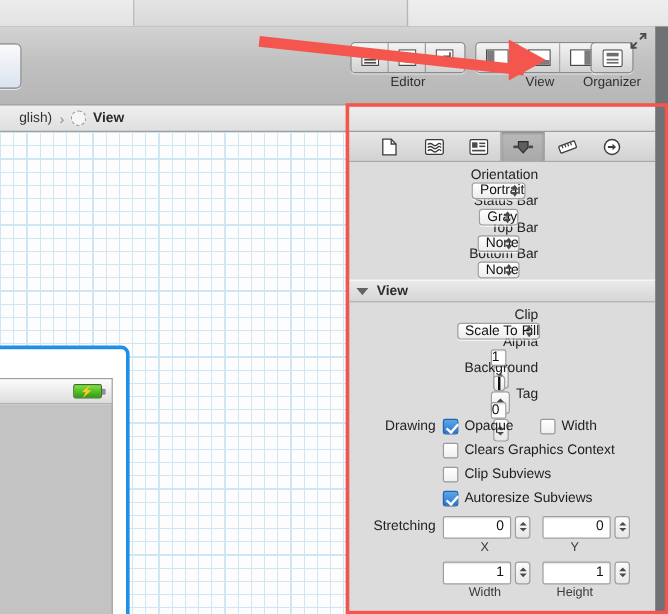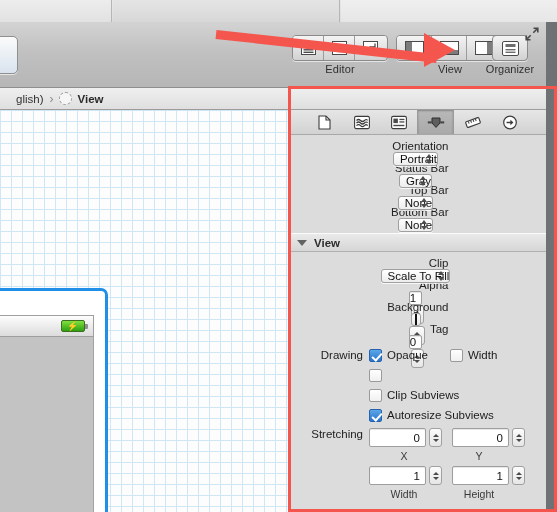--- a/index.html
+++ b/index.html
@@ -306,21 +306,21 @@
     content: "";
     position: absolute; left: 3.5px; top: 1px;
     width: 4px; height: 8px;
     border: solid #fff; border-width: 0 2px 2px 0;
     transform: rotate(42deg);
   }
   .cb-label { font-size: 11.5px; color: #1c1c1c; white-space: nowrap; }
   .cb-label.pad { margin-right: 22px; }
 
   .pairrow {
-    display: flex; align-items: flex-start;
+    display: flex; align-items: center;
     height: 22px; padding-right: 6px;
   }
   .pair-gap { width: 10px; }
   .sublabels {
     display: flex; height: 14px; padding-right: 6px;
     font-size: 10.5px; color: #3a3a3a;
   }
   .sub-a { width: 78px; min-width: 78px; }
   .sub-b { width: 70px; text-align: center; }
   .sub-c { width: 80px; text-align: center; }
@@ -603,20 +603,21 @@
         <div class="cbrow">
           <div class="row-label">Drawing</div>
           <span class="cbox on"></span>
           <span class="cb-label pad">Opaque</span>
           <span class="cbox"></span>
           <span class="cb-label">Width</span>
         </div>
         <div class="cbrow">
           <div class="cb-indent"></div>
           <span class="cbox"></span>
+          <span class="cb-label">Clears Graphics Context</span>
         </div>
         <div class="cbrow">
           <div class="cb-indent"></div>
           <span class="cbox"></span>
           <span class="cb-label">Clip Subviews</span>
         </div>
         <div class="cbrow">
           <div class="cb-indent"></div>
           <span class="cbox on"></span>
           <span class="cb-label">Autoresize Subviews</span>

